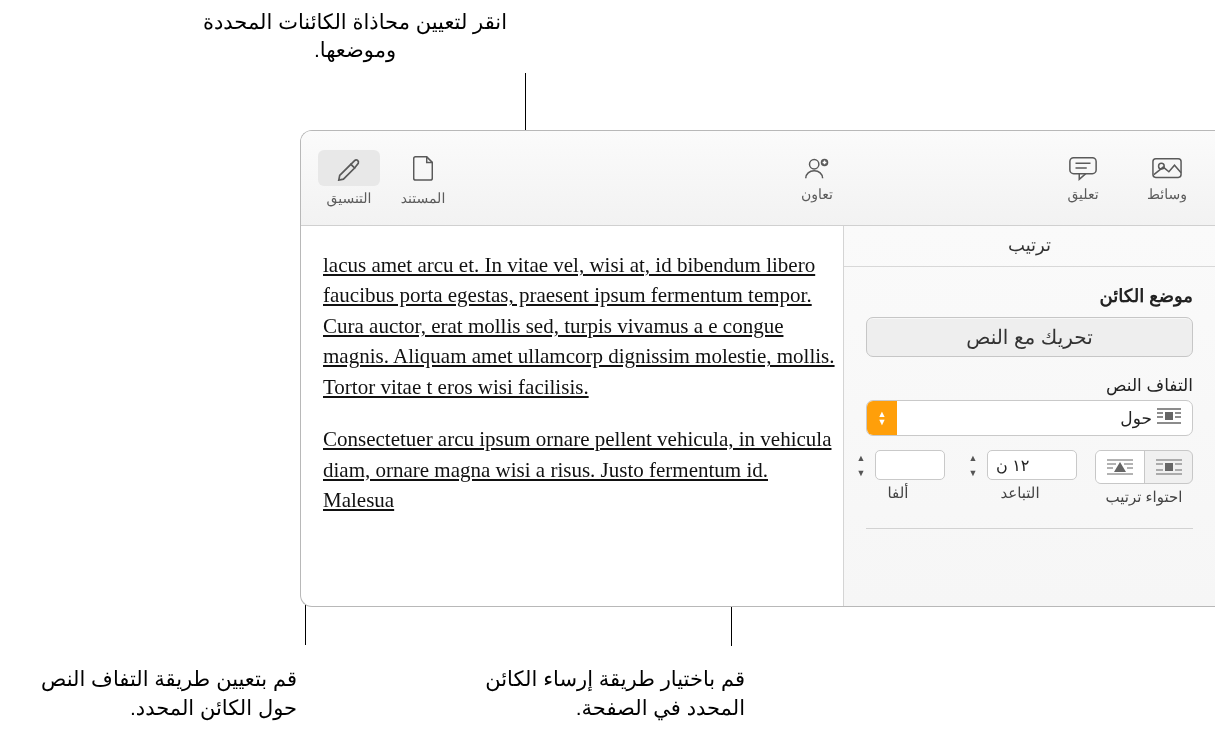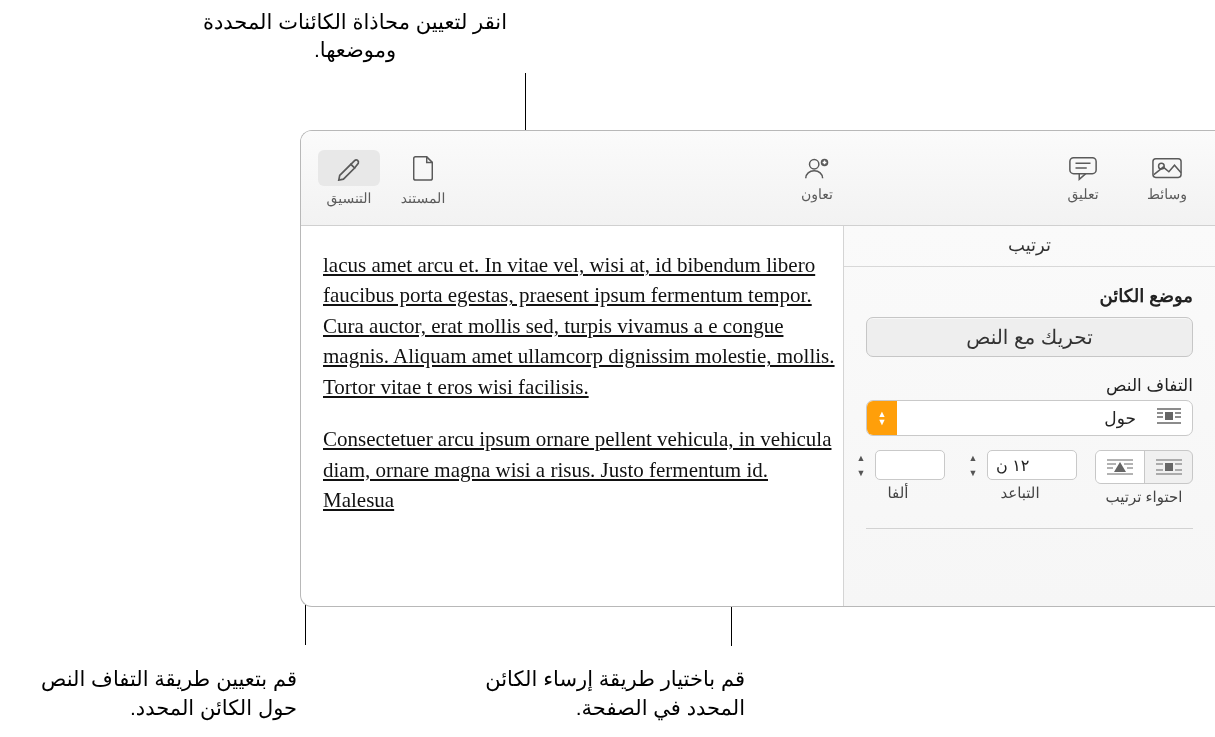--- a/index.html
+++ b/index.html
@@ -115,21 +115,21 @@
   }
 
   
   .popup {
     display:flex; align-items:center;
     border:1px solid #c9c9c9; border-radius:7px;
     background:#fff; height:36px; overflow:hidden;
     margin-bottom:14px;
   }
   .popup .val{
-    flex:1; padding:0 10px; display:flex; align-items:center; gap:20px;
+    flex:1; padding:0 10px; display:flex; align-items:center; gap:4px;
     font-size:17px; color:#222;
   }
   .popup .arrows{
     width:30px; height:100%;
     background:#ff9f0a;
     display:flex; flex-direction:column; align-items:center; justify-content:center;
     color:#fff; font-size:9px; line-height:8px;
   }
 
   

